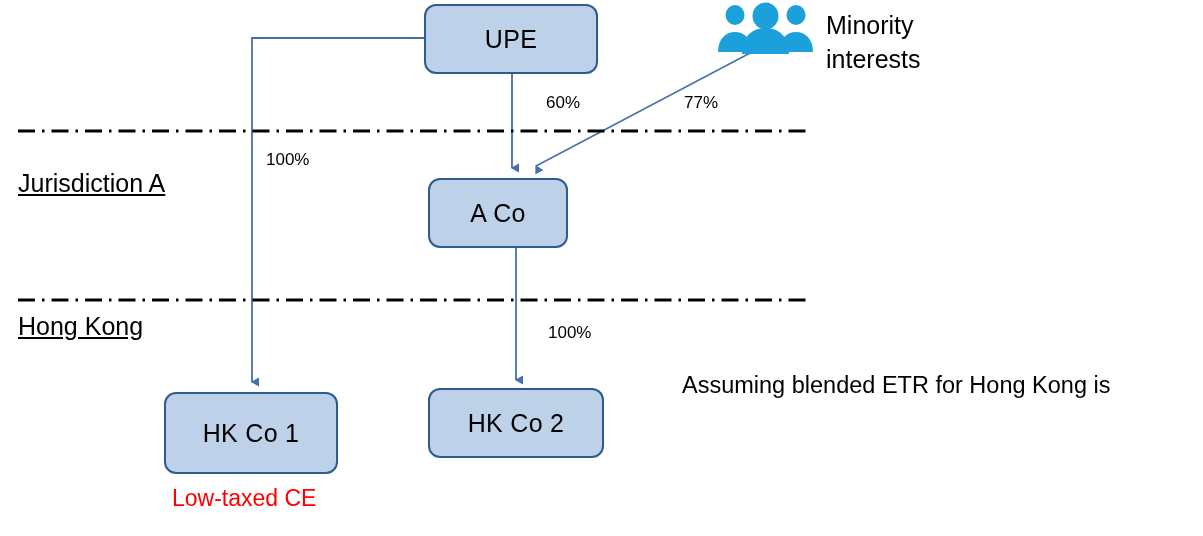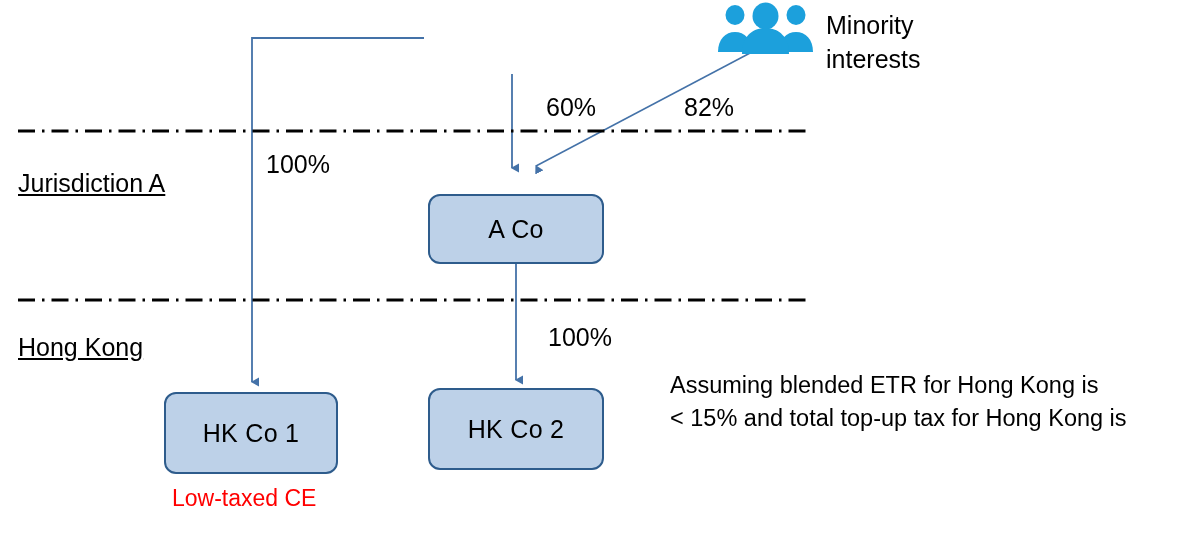--- a/index.html
+++ b/index.html
@@ -38,37 +38,38 @@
     font-family: "Liberation Sans", sans-serif;
     letter-spacing: 0.3px;
   }
   .txt {
     position: absolute;
     color: #000000;
     font-family: "Liberation Sans", sans-serif;
     white-space: nowrap;
   }
   .pct-label {
-    font-size: 25px;
+    font-size: 17px;
   }
   .jur-label {
     font-size: 25px;
     text-decoration: underline;
   }
   .ce-label {
     color: #ff0000;
     font-size: 23px;
   }
   .note-block {
     position: absolute;
     font-size: 23.5px;
     line-height: 33px;
     color: #000000;
     font-family: "Liberation Sans", sans-serif;
     white-space: nowrap;
+    margin-left: 12px;
   }
   .minority-caption {
     font-size: 25px;
     line-height: 34px;
     white-space: pre-line;
   }
   .people-icon {
     position: absolute;
     left: 714px;
     top: 2px;
@@ -104,49 +105,51 @@
     <g fill="#1ca0dc">
       <ellipse cx="21" cy="13" rx="9.5" ry="10"></ellipse>
       <path d="M4 50 C4 37 11.5 30 21 30 C30.5 30 38 37 38 50 Z"></path>
       <ellipse cx="82" cy="13" rx="9.5" ry="10"></ellipse>
       <path d="M65 50 C65 37 72.5 30 82 30 C91.5 30 99 37 99 50 Z"></path>
       <ellipse cx="51.5" cy="14" rx="13" ry="13.5"></ellipse>
       <path d="M28 52 C28 35 38 26 51.5 26 C65 26 75 35 75 52 Z"></path>
     </g>
   </svg>
 
+  <div class="entity-box" style="left:424px; top:4px; width:174px; height:70px;">
+    <span>UPE</span>
+  </div>
 
-  <div class="entity-box" style="left:428px; top:178px; width:176px; height:70px;margin-top:16px;">
+  <div class="entity-box" style="left:428px; top:178px; width:140px; height:70px;">
     <span>A Co</span>
   </div>
 
   <div class="entity-box" style="left:164px; top:392px; width:174px; height:82px;">
     <span>HK Co 1</span>
   </div>
 
-  <div class="entity-box" style="left:428px; top:388px; width:176px; height:82px;">
+  <div class="entity-box" style="left:428px; top:388px; width:176px; height:70px;">
     <span>HK Co 2</span>
   </div>
 
   <div class="txt pct-label" style="left:266px; top:150px;">100%</div>
 
   <div class="txt pct-label" style="left:546px; top:93px;">60%</div>
 
-  <div class="txt pct-label" style="left:684px; top:93px;">82%</div>
+  <div class="txt pct-label" style="left:684px; top:93px;">77%</div>
 
   <div class="txt pct-label" style="left:548px; top:323px;">100%</div>
 
   <div class="txt jur-label" style="left:18px; top:169px;">Jurisdiction A</div>
 
-  <div class="txt jur-label" style="left:18px; top:333px;">Hong Kong</div>
+  <div class="txt jur-label" style="left:18px; top:312px;">Hong Kong</div>
 
   <div class="txt ce-label" style="left:172px; top:485px;">Low-taxed CE</div>
 
   <div class="txt minority-caption" style="left:826px; top:8px;">Minority
 interests</div>
 
 
   <div class="note-block" style="left:670px; top:369px;">
     <div>Assuming blended ETR for Hong Kong is</div>
-    <div>&lt; 15% and total top-up tax for Hong Kong is</div>
   </div>
 
 </div>
 
 </body></html>

